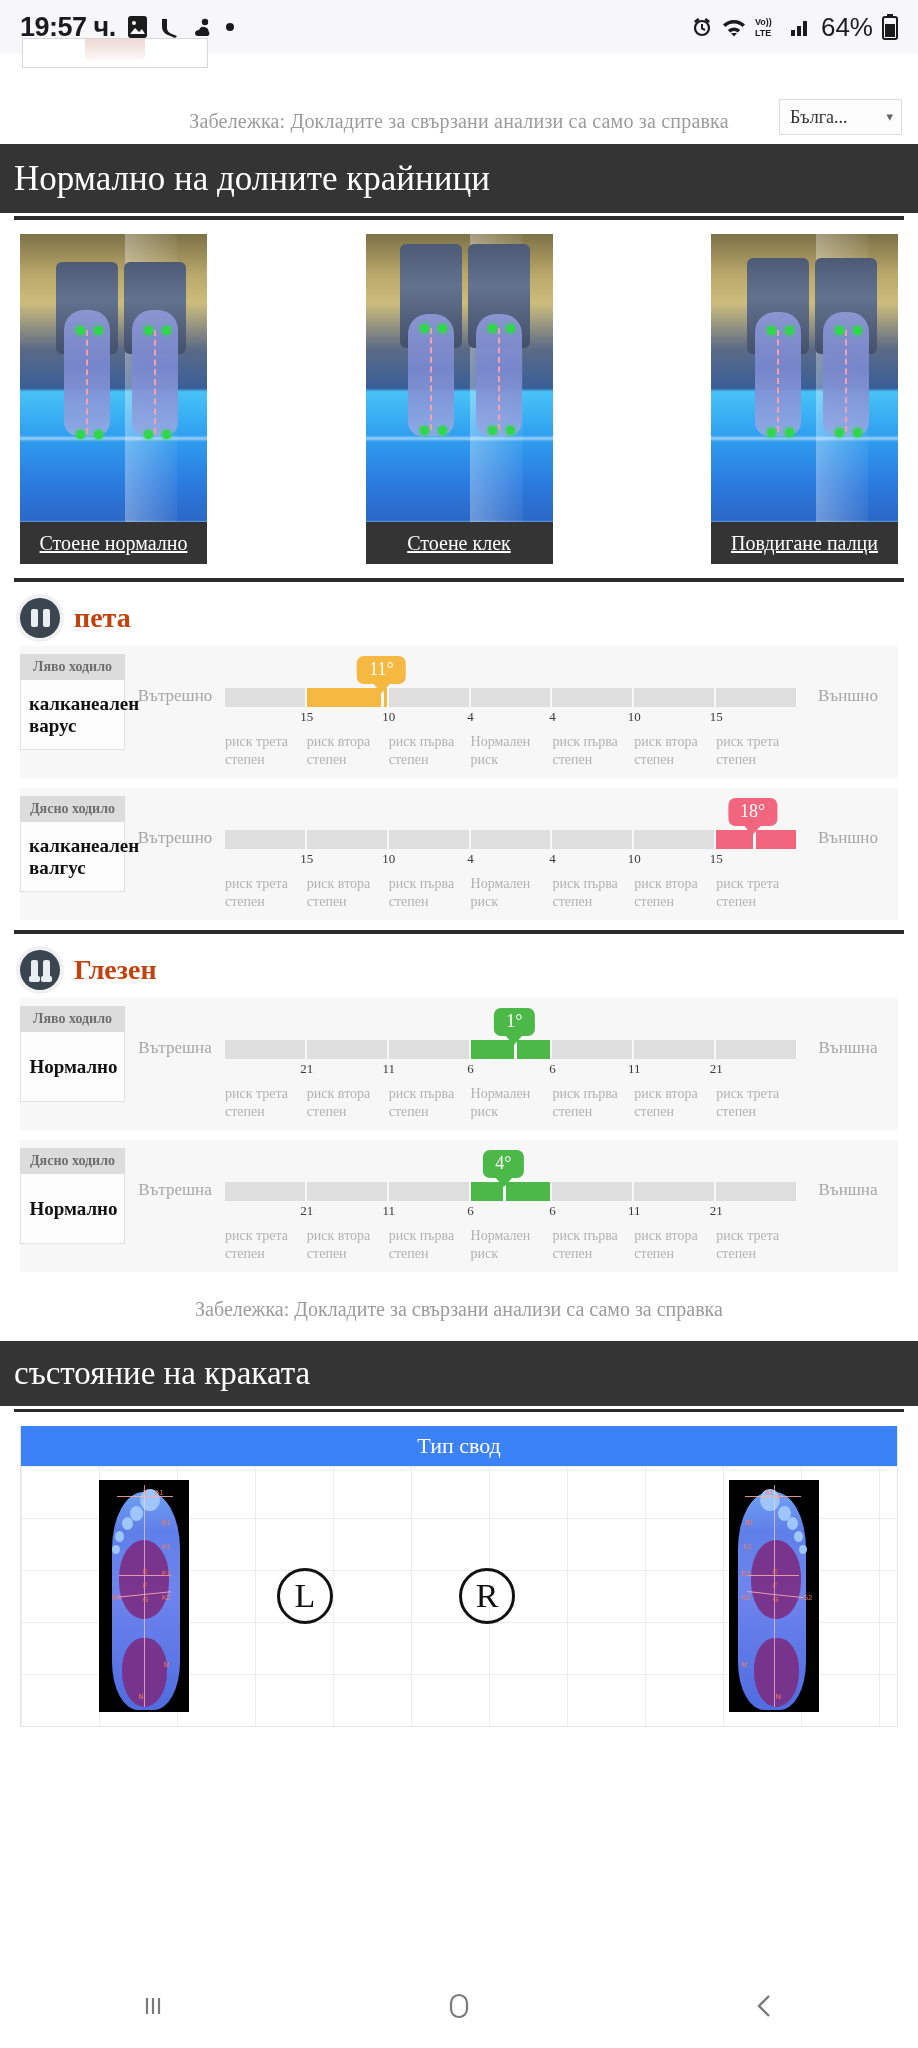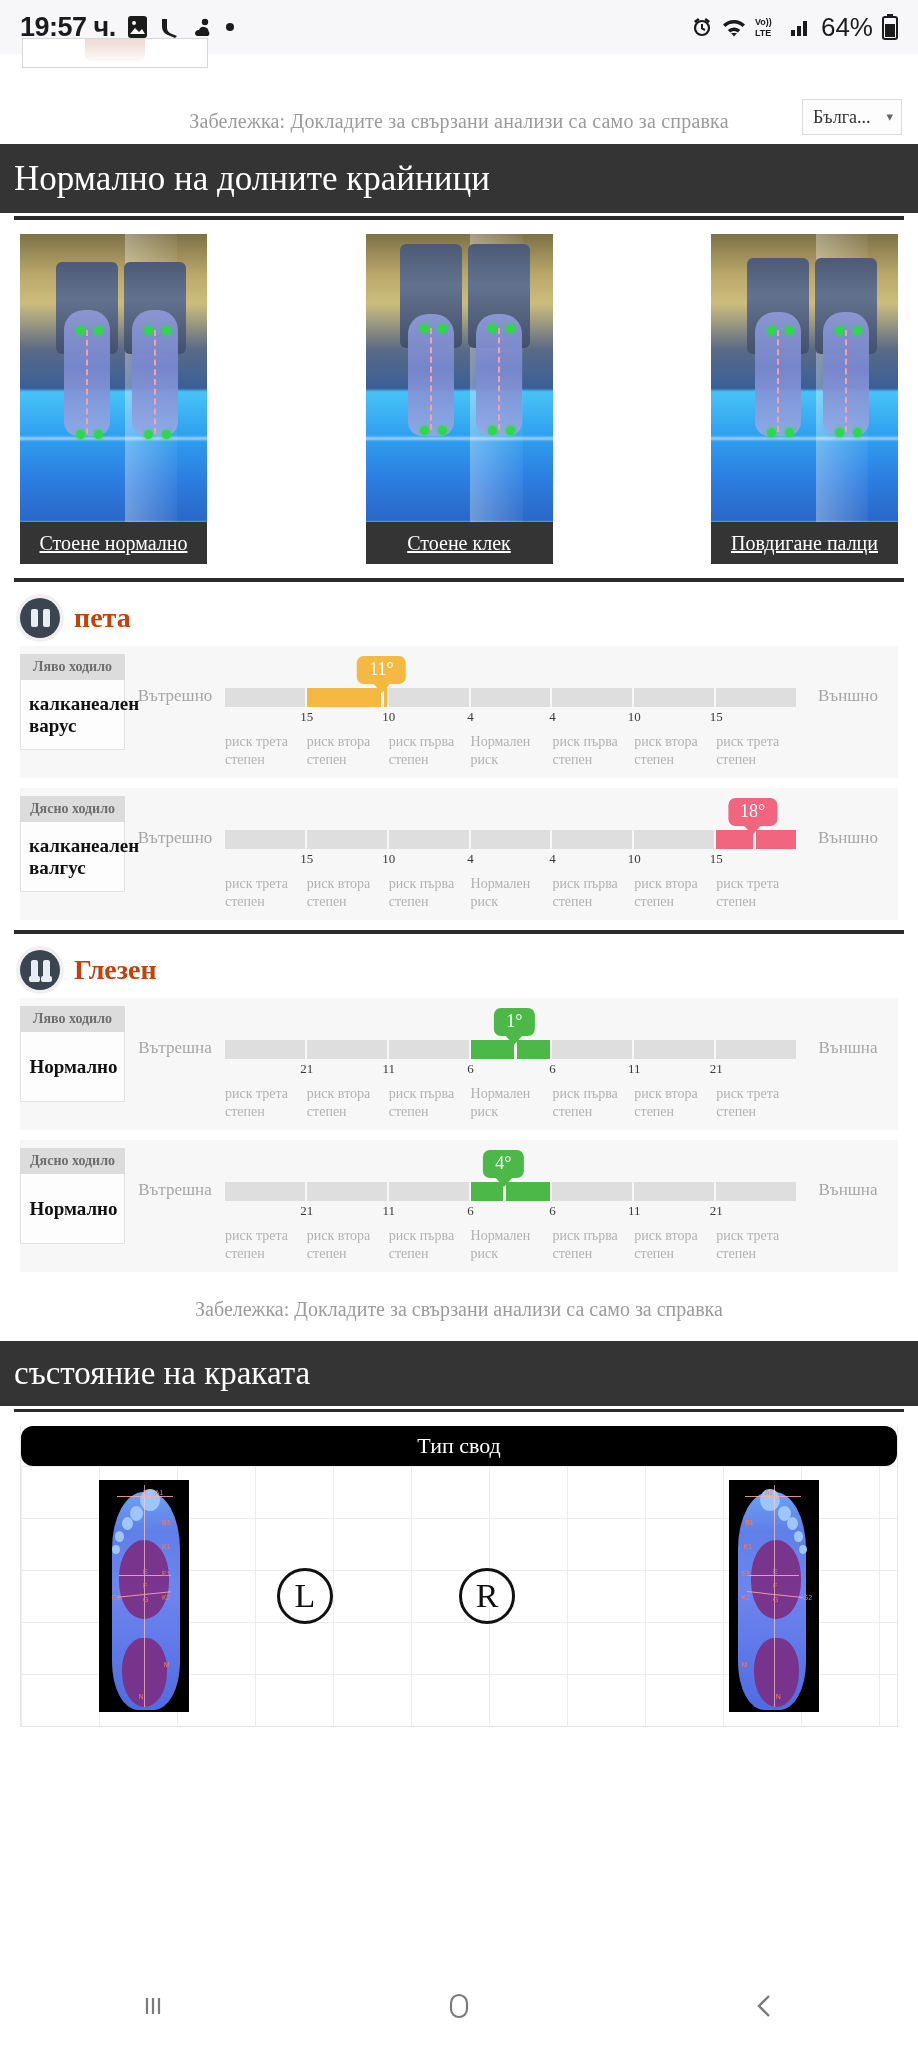--- a/index.html
+++ b/index.html
@@ -46,21 +46,21 @@
   .noterow {
     position: relative; height: 46px;
     display: flex; align-items: center; justify-content: center;
     background:#fff;
   }
   .note {
     font-size: 20px; color: #9b9b9b; letter-spacing: .2px;
   }
   .langsel {
     position: absolute; right: 16px; top: 1px;
-    width: 100px; height: 36px;
+    width: 123px; height: 36px;
     border: 1px solid #dcdcdc; background: #fdfdfd;
     display: flex; align-items: center; justify-content: space-between;
     padding: 0 8px 0 10px;
     font-size: 18px; color: #333;
   }
   .langsel .chev { font-size: 13px; color: #666; }
 
   
   .sect-title {
     background: #343434; color: #fff;
@@ -204,22 +204,22 @@
   }
 
   .bottom-note {
     text-align:center; font-size:20px; color:#9b9b9b;
     padding: 16px 0 20px 0; background:#fff;
   }
 
   
   .footpanel { margin: 14px 20px 0 20px; border:1px solid #e6e6e6; border-top:none;}
   .fp-head {
-    background:#000000; color:#fff; height:40px;
-    display:flex; align-items:center; justify-content:center; font-size:22px;border-radius:12px;
+    background:#3b82f6; color:#fff; height:40px;
+    display:flex; align-items:center; justify-content:center; font-size:22px;
   }
   .fp-body {
     height: 260px; position:relative; background:#fff;
     background-image:
       linear-gradient(to right, #ececec 1px, transparent 1px),
       linear-gradient(to bottom, #ececec 1px, transparent 1px);
     background-size: 78px 52px;
     display:flex; align-items:center;
   }
   .fpimg {

